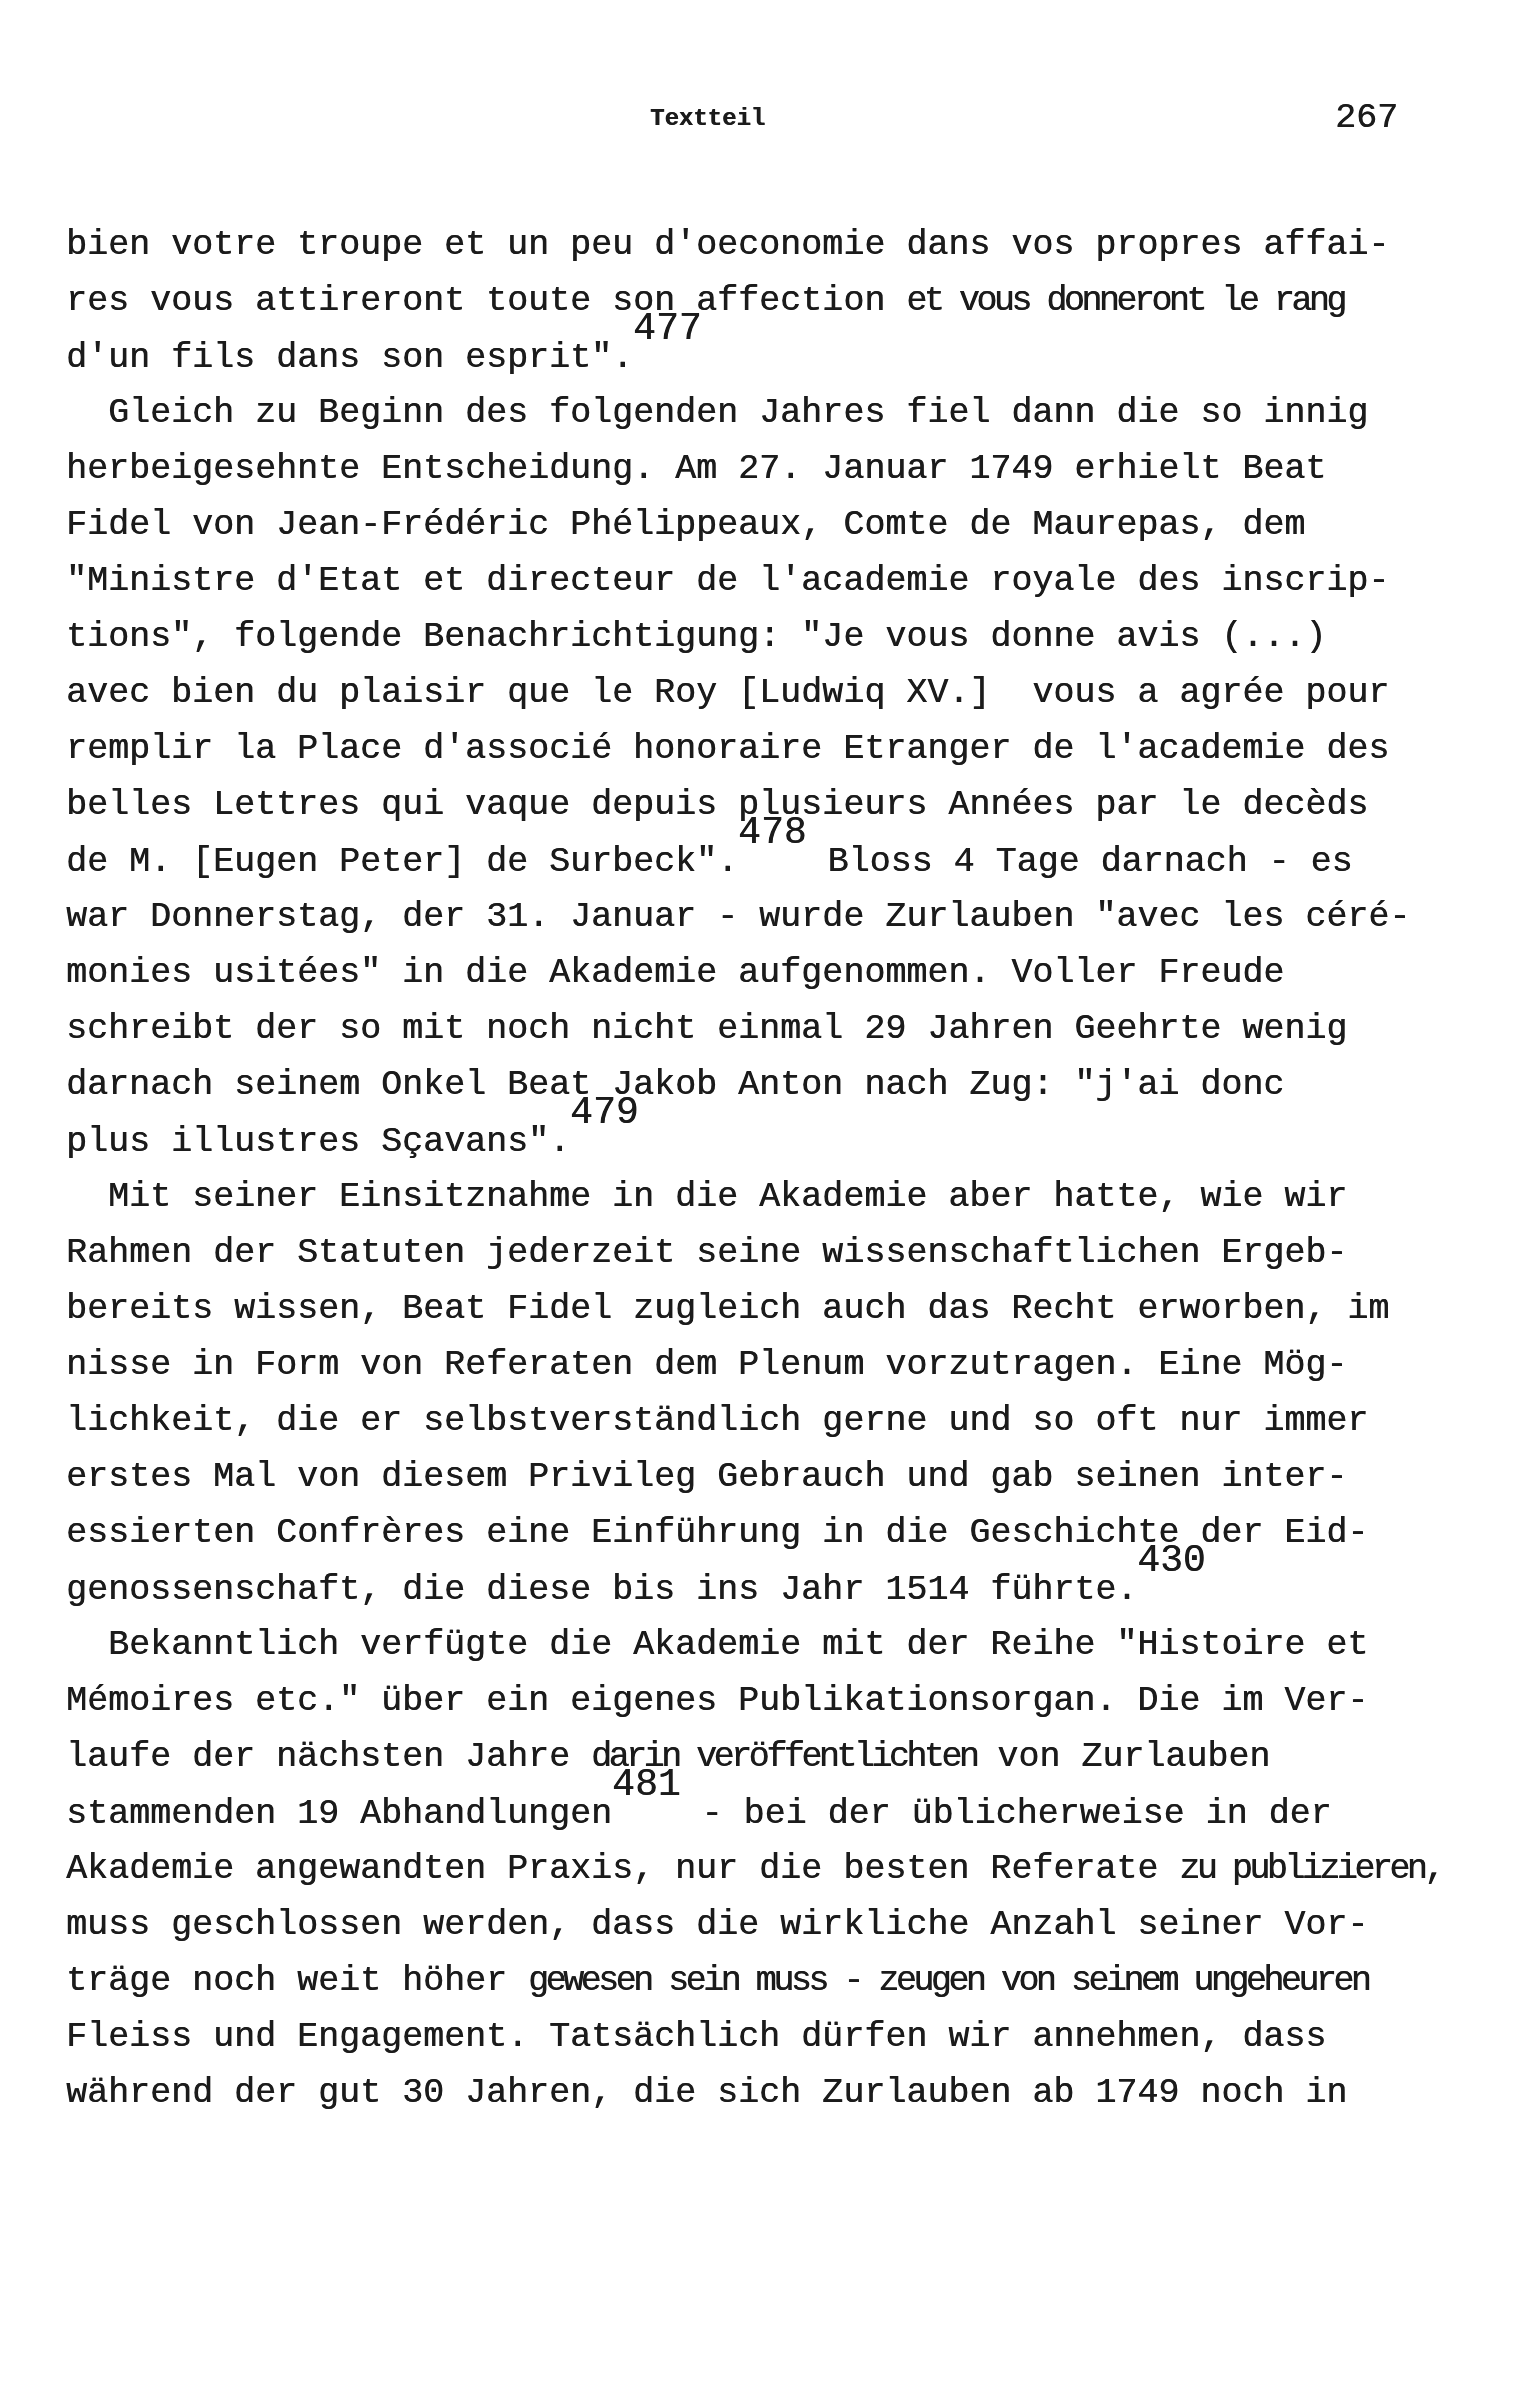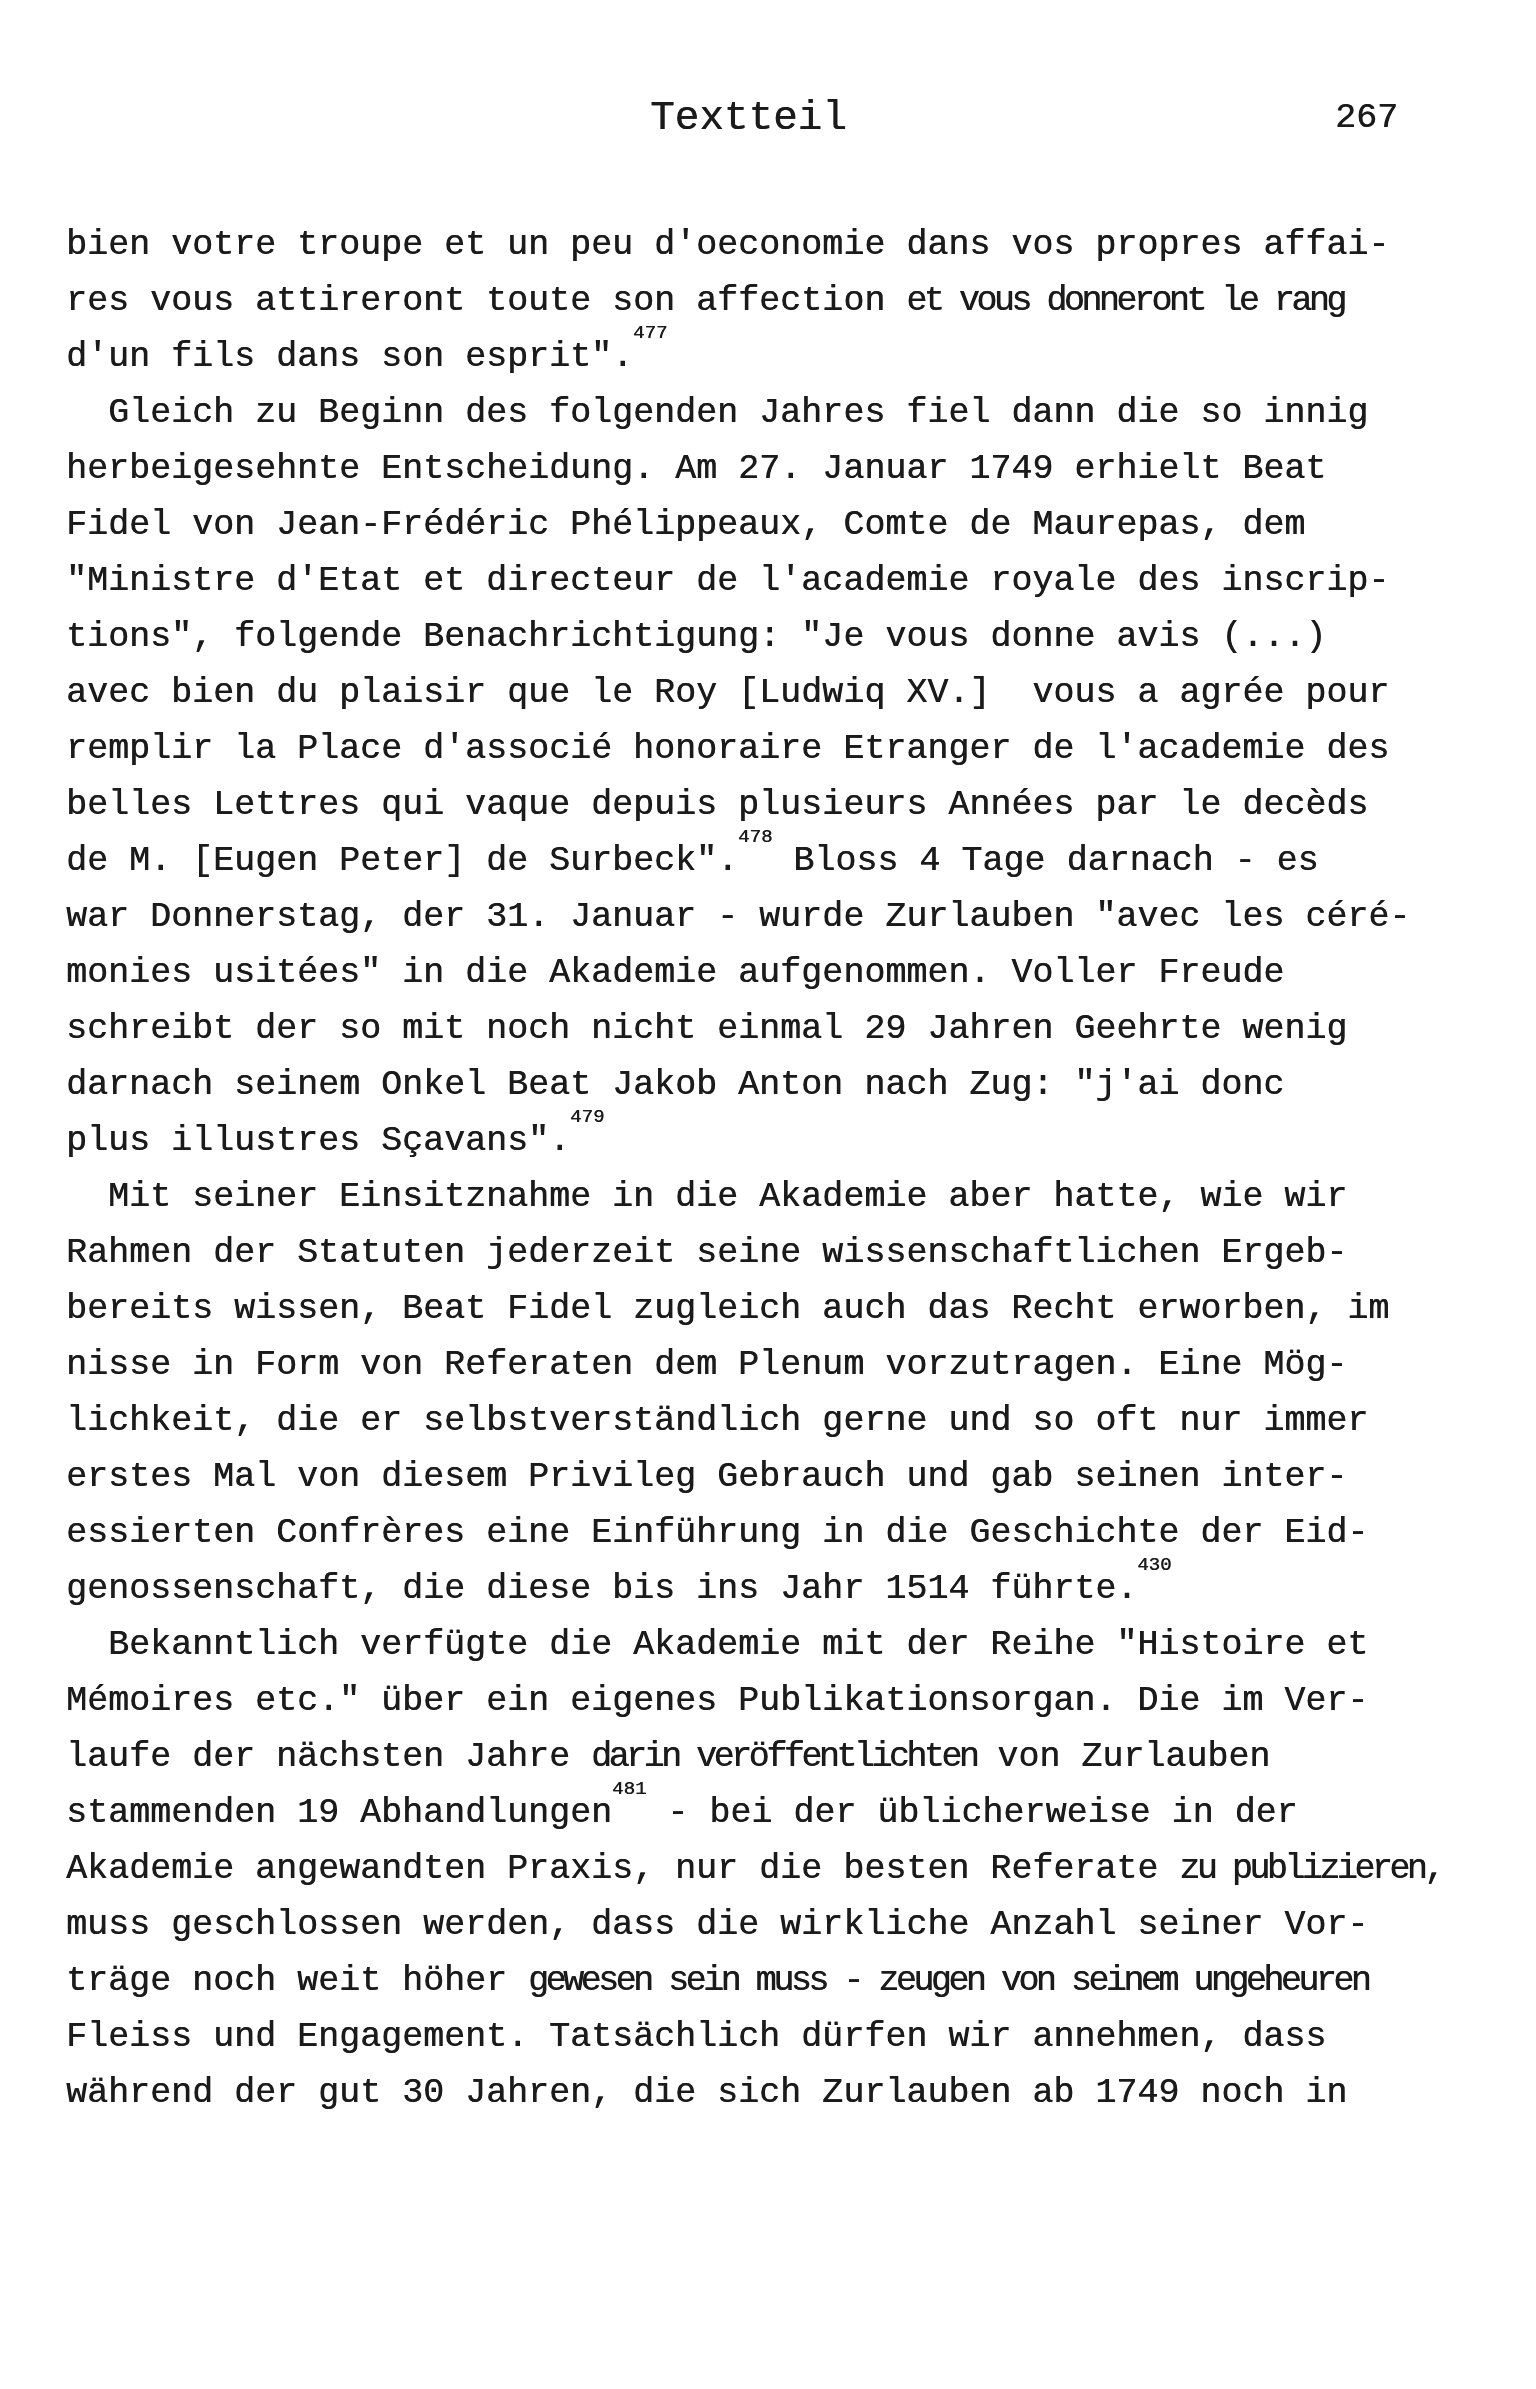--- a/index.html
+++ b/index.html
@@ -13,23 +13,24 @@
     font-family: "Liberation Mono", "DejaVu Sans Mono", monospace;
     color: #1b1b1b;
     
     text-shadow: 0.5px 0 0 currentColor;
   }
 
   .header-title {
     position: absolute;
     left: 650px;
     top: 101px;
-    font-size: 41px;
+    font-size: 24px;
     line-height: 35px;
     white-space: pre;
+    font-weight: bold;
   }
 
   .page-number {
     position: absolute;
     left: 1335px;
     top: 101px;
     font-size: 35px;
     line-height: 35px;
     white-space: pre;
     text-align: right;
@@ -47,21 +48,21 @@
     line-height: 56px;
     white-space: pre;
   }
 
   .seg { letter-spacing: 0; }
 
   
   .sup {
     position: relative;
     top: -28px;
-    font-size: 19px;
+    font-size: 38px;
     letter-spacing: 0;
   }
 
   
   .cond { letter-spacing: -3.5px; margin-top: 16px; }
 </style>
 </head>
 <body>
 
 <div class="page">

